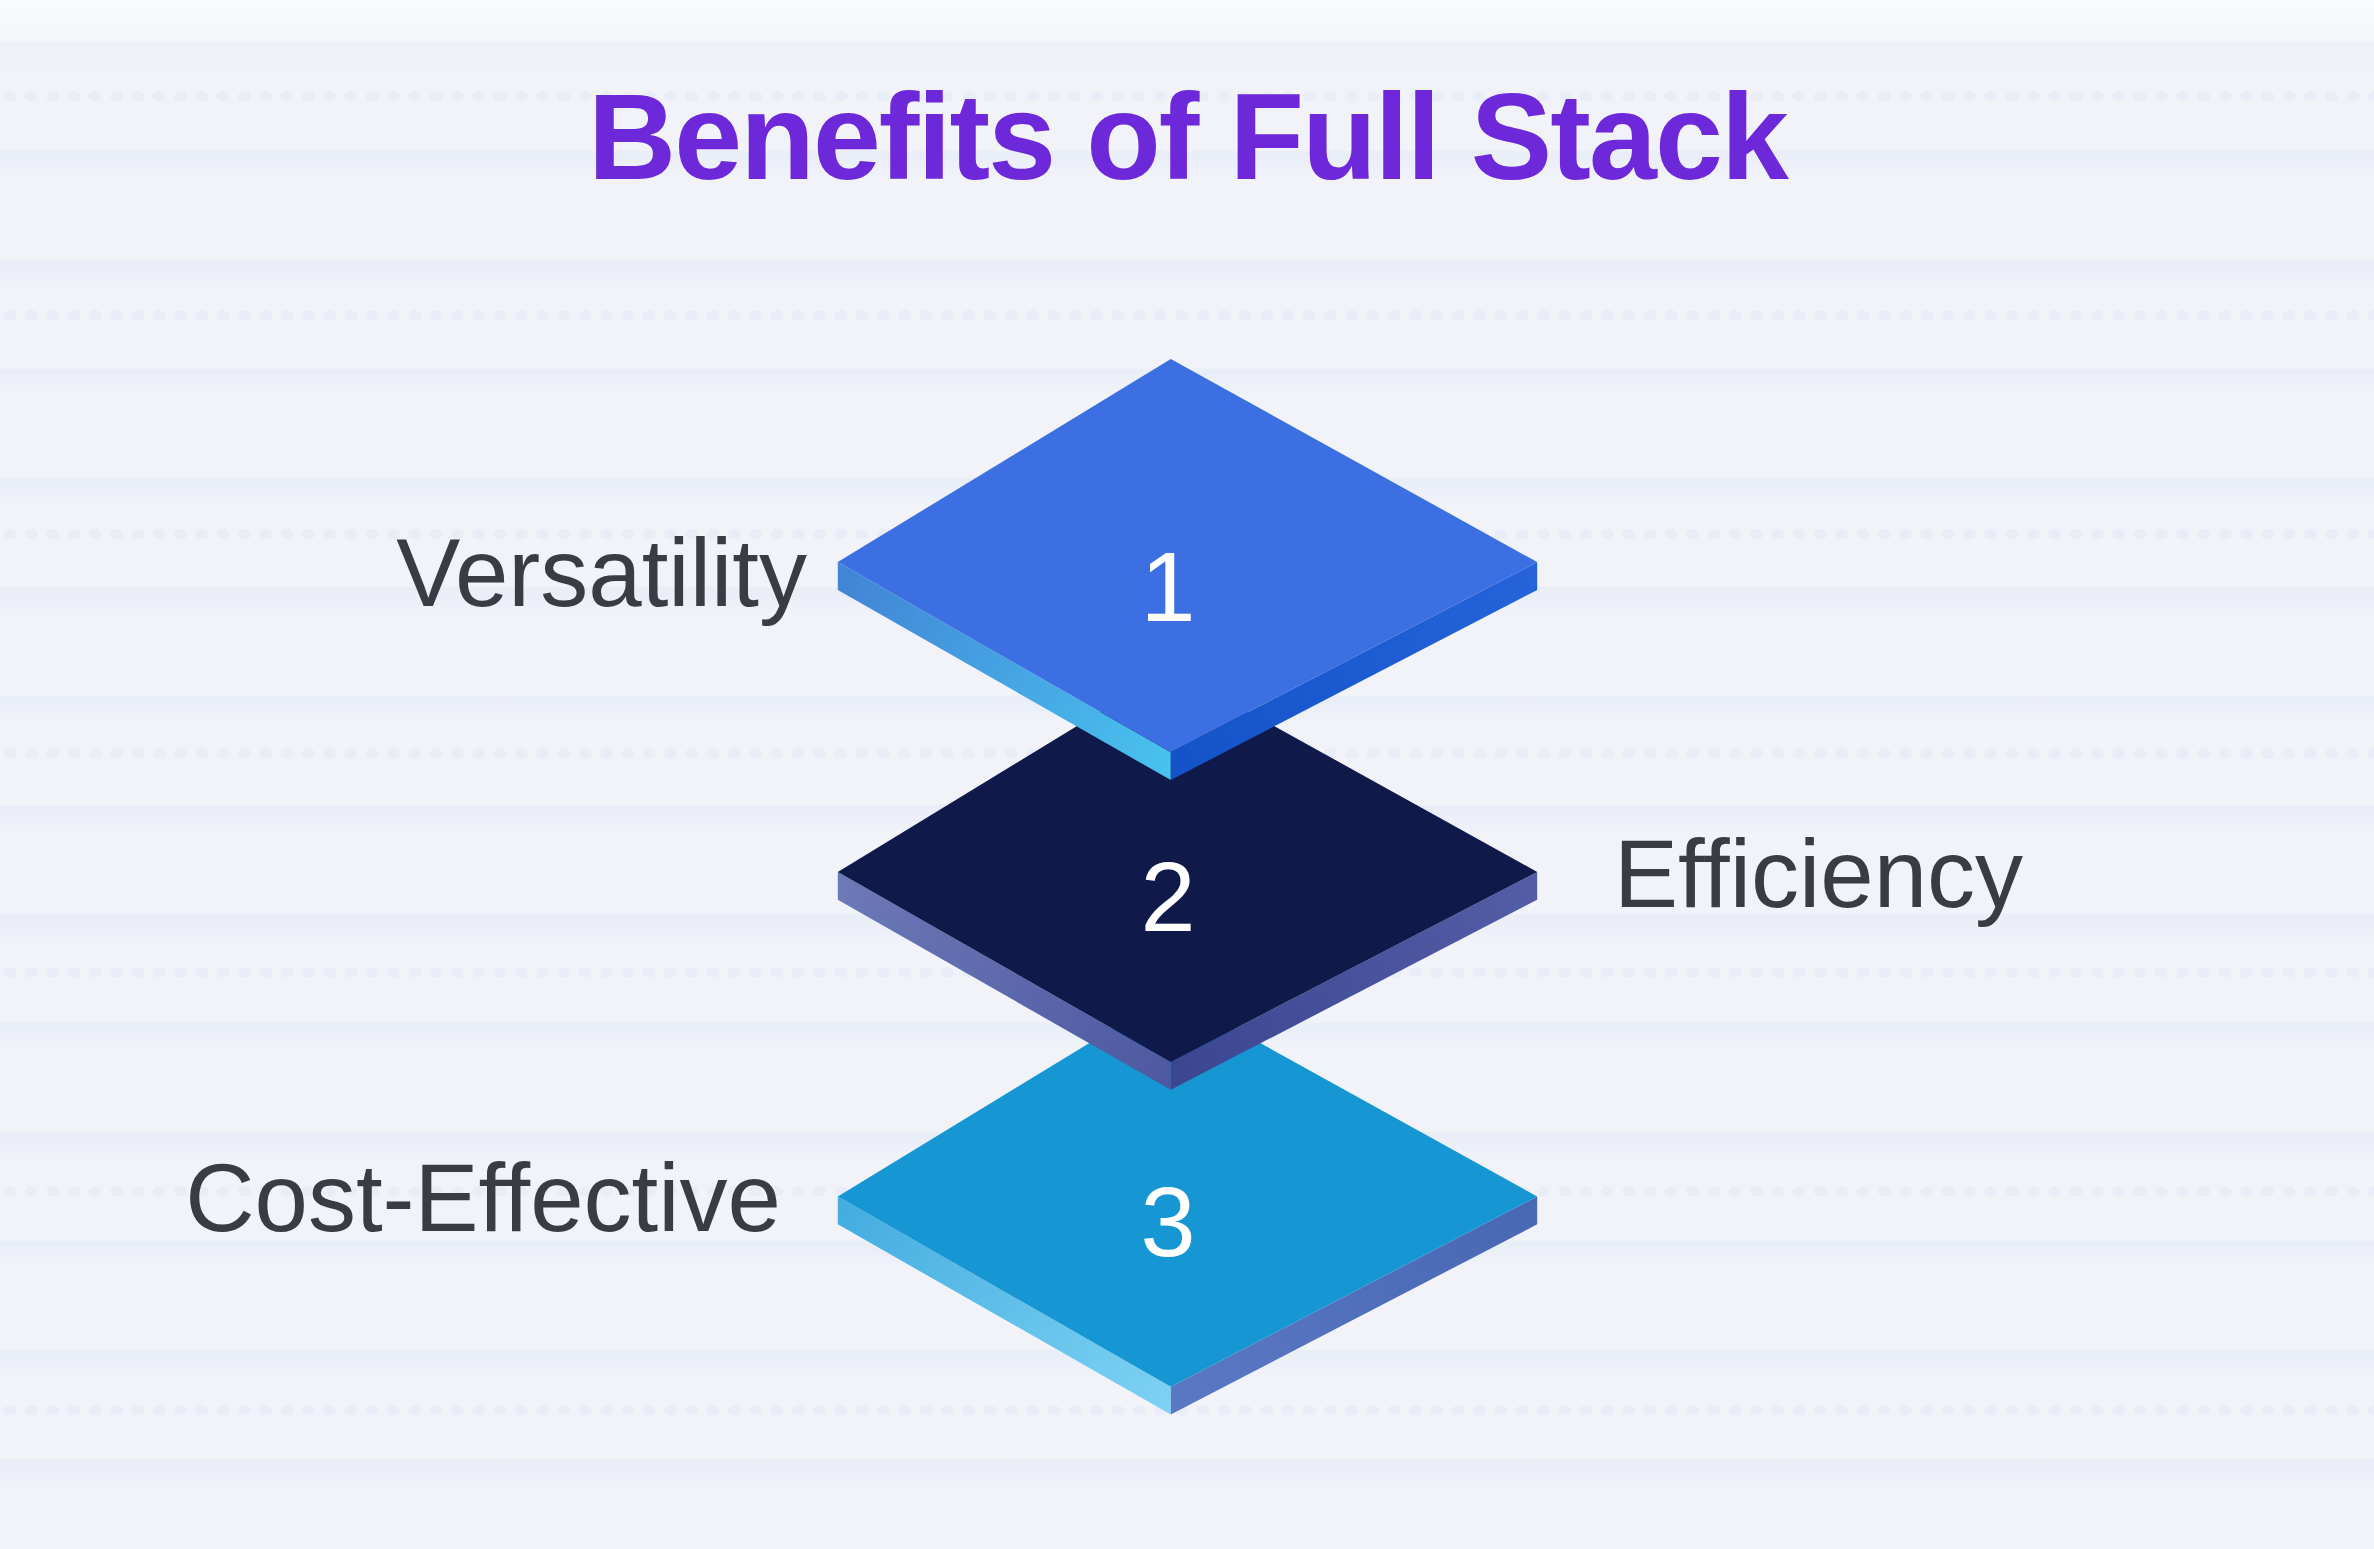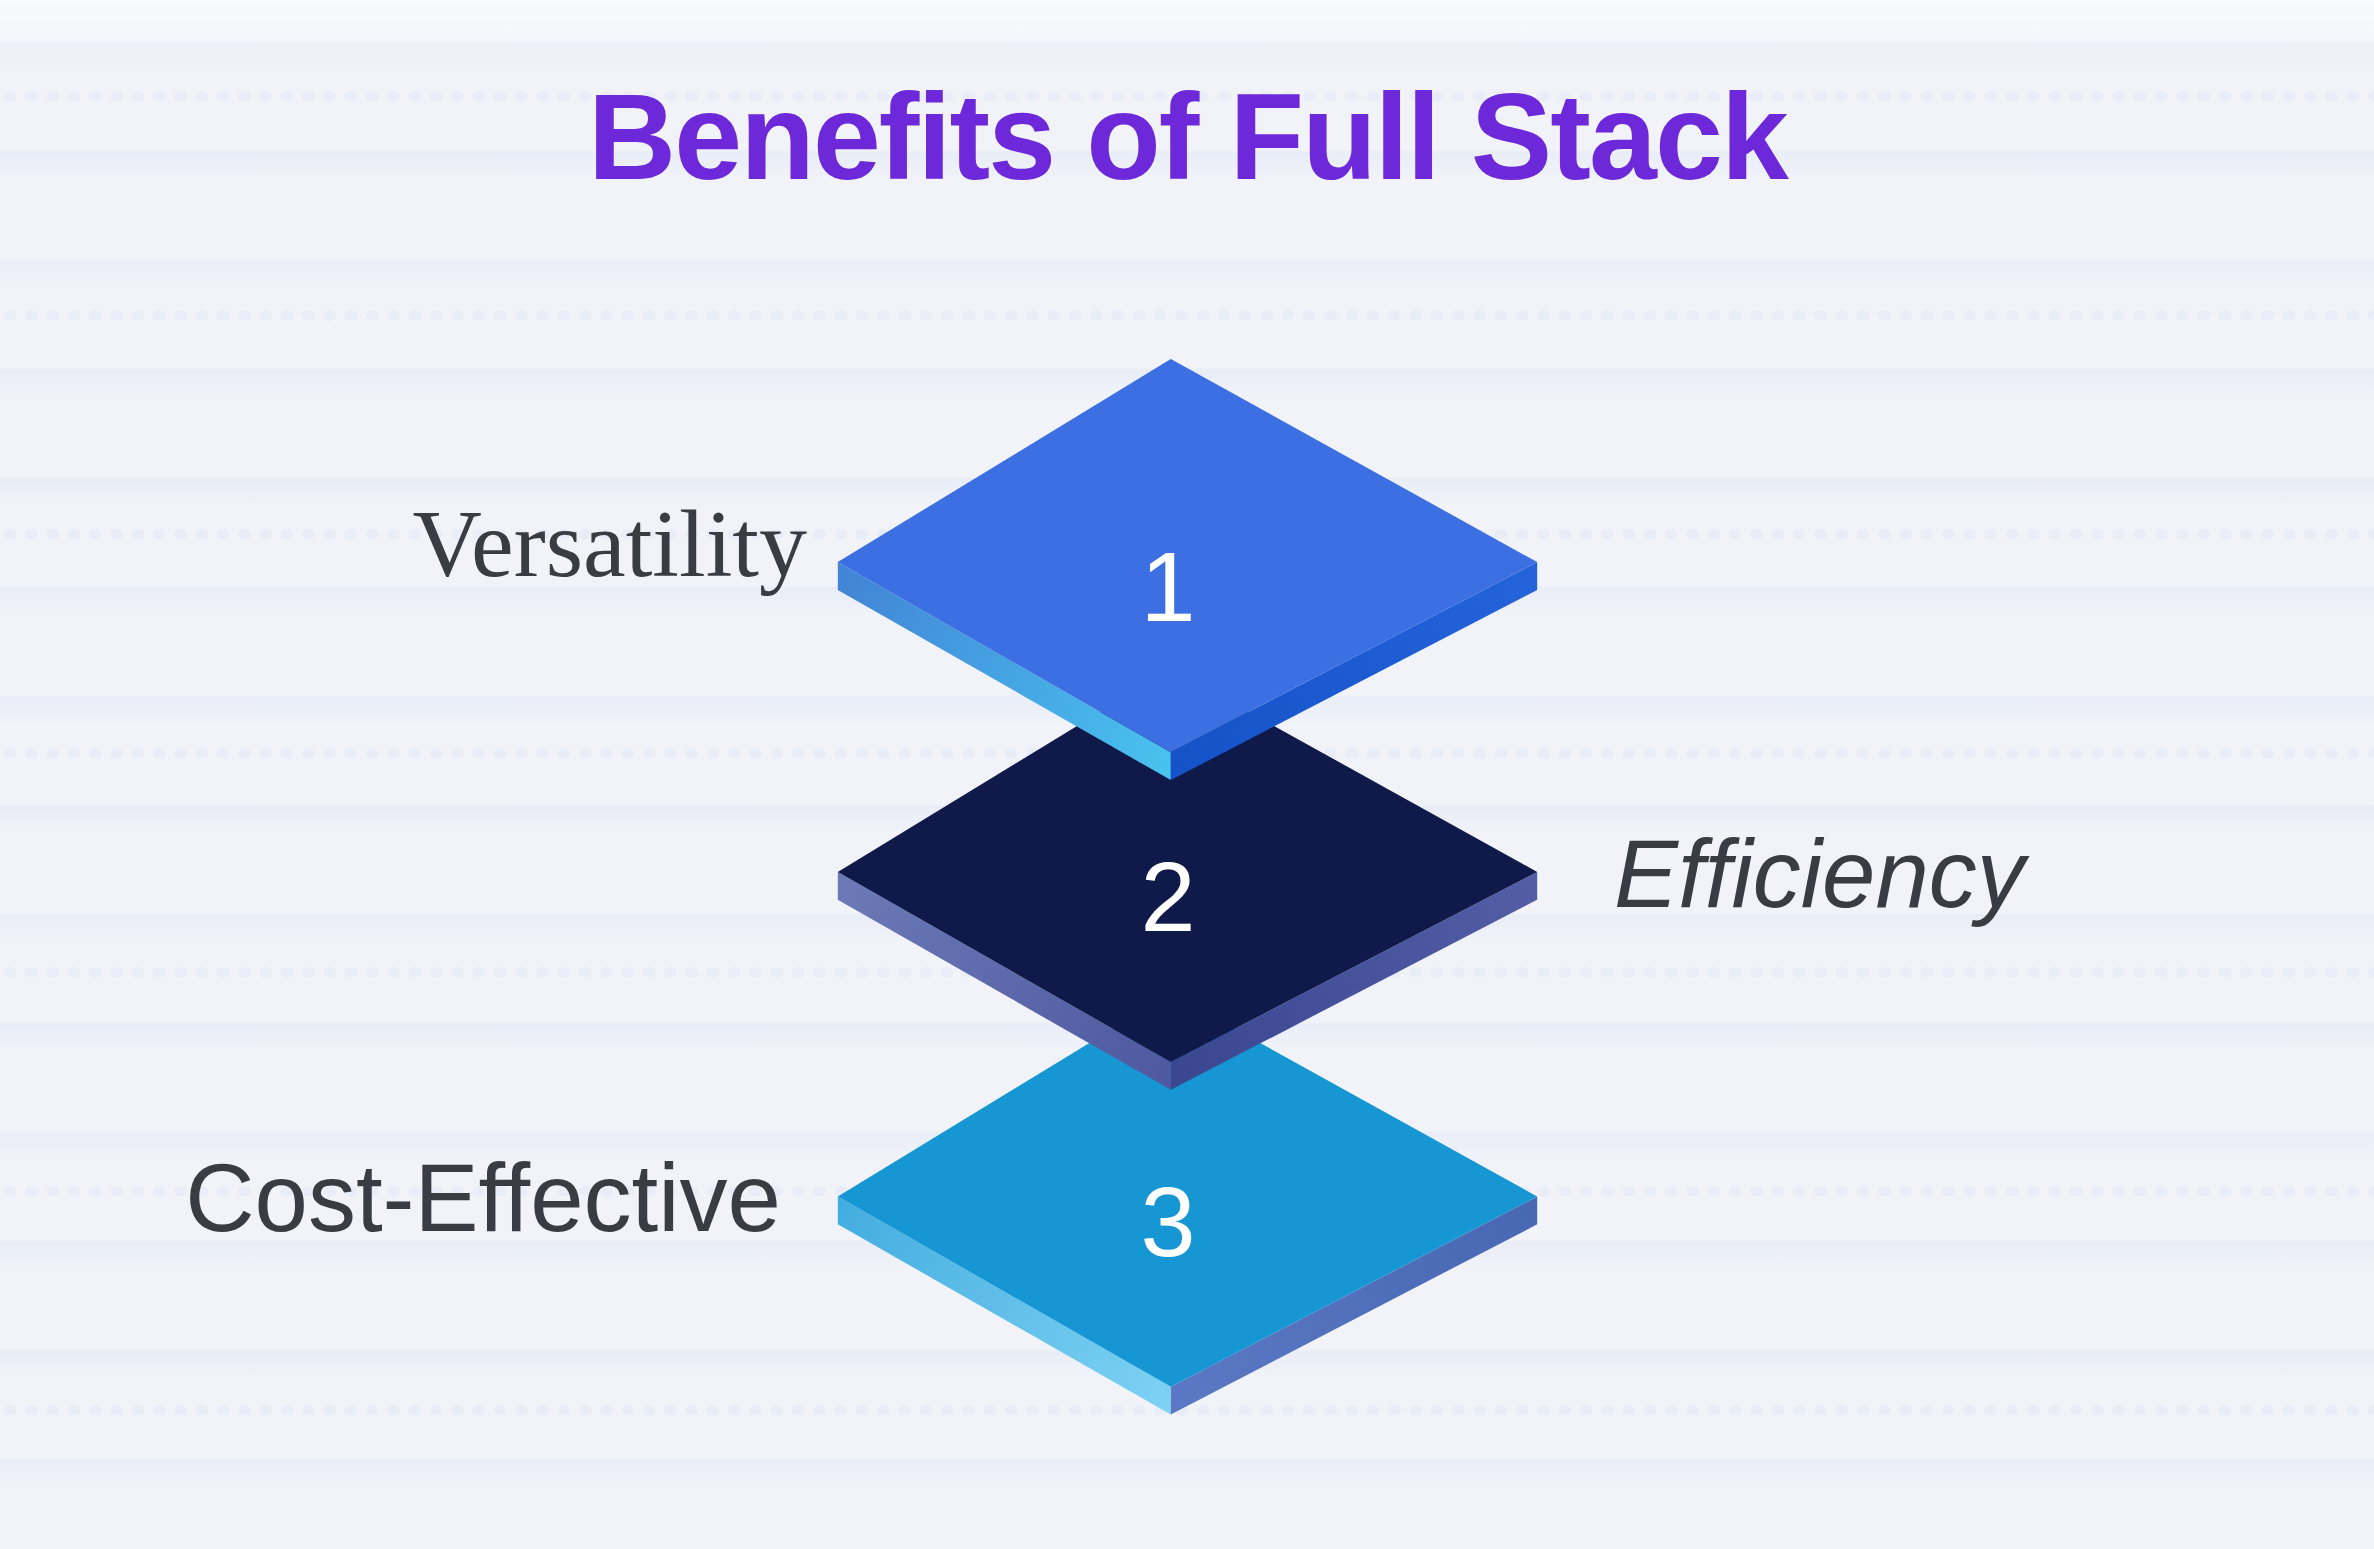--- a/index.html
+++ b/index.html
@@ -62,22 +62,22 @@
 
   .layer-label {
     position: absolute;
     font-size: 96px;
     font-weight: 400;
     color: #393c42;
     line-height: 1;
     white-space: nowrap;
     transform: translateY(-52%);
   }
-  .lbl-versatility   { right: 1568px; top: 546px; font-family: Liberation Serif, serif; }
-  .lbl-efficiency    { left: 1614px;  top: 876px; font-style: italic; }
+  .lbl-versatility   { right: 1568px; top: 575px; }
+  .lbl-efficiency    { left: 1614px;  top: 876px; }
   .lbl-cost          { right: 1594px; top: 1200px; }
 </style>
 </head>
 <body>
 
 <div class="bg-texture"></div>
 
 <div class="title">Benefits of Full Stack</div>
 
 <svg class="stack-svg" width="2375" height="1549" viewBox="0 0 2560 1670">

